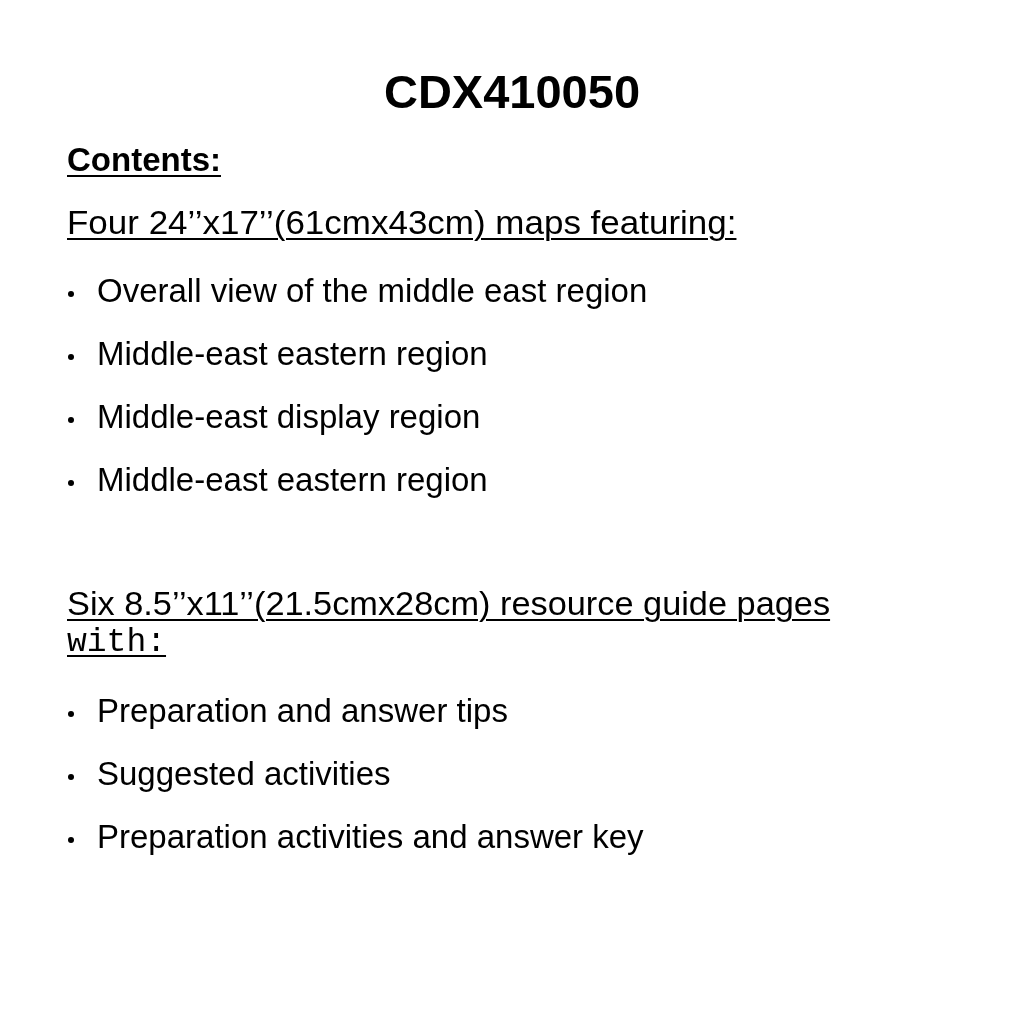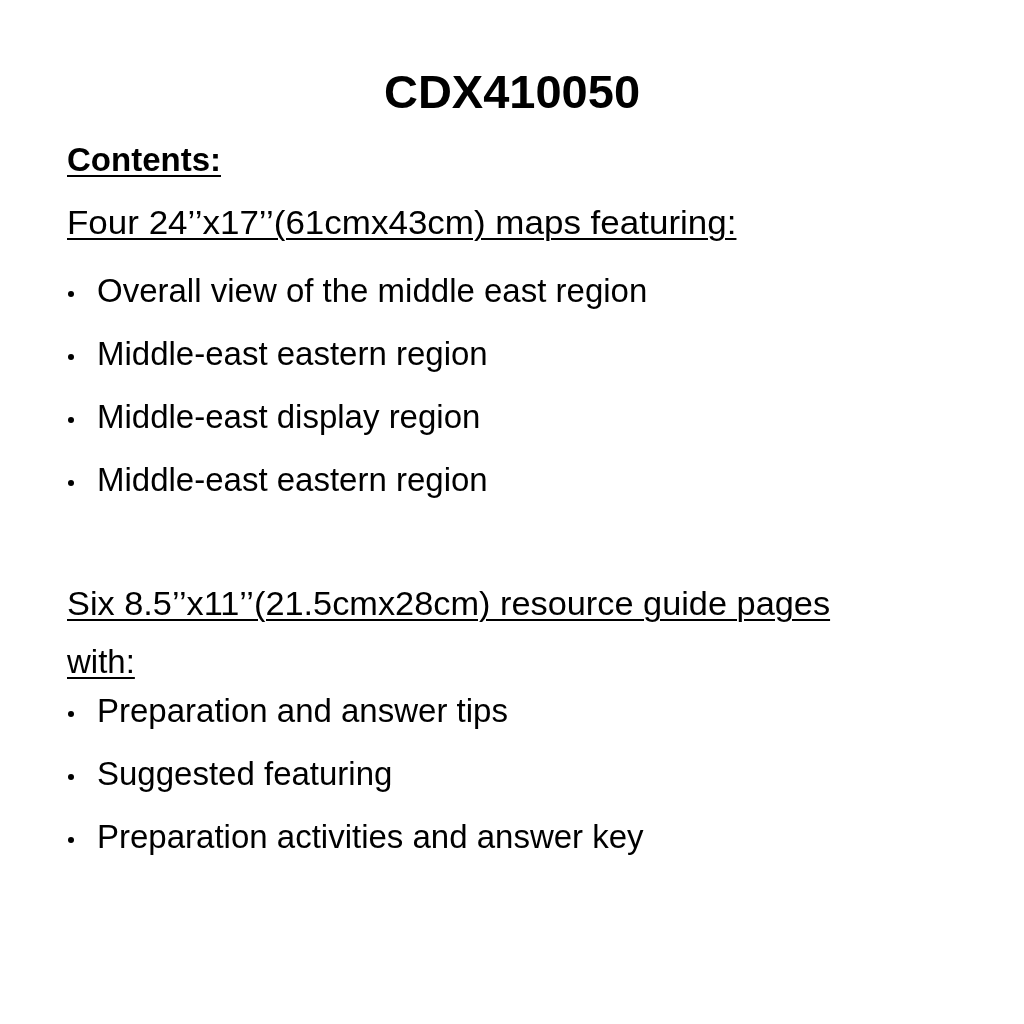--- a/index.html
+++ b/index.html
@@ -40,28 +40,28 @@
   <span class="btext">Middle-east display region</span>
 </div>
 <div class="bullet-row" style="top:456px;">
   <span class="dot"></span>
   <span class="btext">Middle-east eastern region</span>
 </div>
 
 <div class="line" style="top:584px; transform: scaleX(1.04);">
   <span class="u">Six 8.5’’x11’’(21.5cmx28cm) resource guide pages</span>
 </div>
-<div class="line" style="top:642px;">
+<div class="line" style="top:623px;font-family:Liberation Mono, monospace;">
   <span class="u">with:</span>
 </div>
 
 <div class="bullet-row" style="top:687px;">
   <span class="dot"></span>
   <span class="btext">Preparation and answer tips</span>
 </div>
 <div class="bullet-row" style="top:750px;">
   <span class="dot"></span>
-  <span class="btext">Suggested featuring</span>
+  <span class="btext">Suggested activities</span>
 </div>
 <div class="bullet-row" style="top:813px;">
   <span class="dot"></span>
   <span class="btext">Preparation activities and answer key</span>
 </div>
 
 </body></html>

